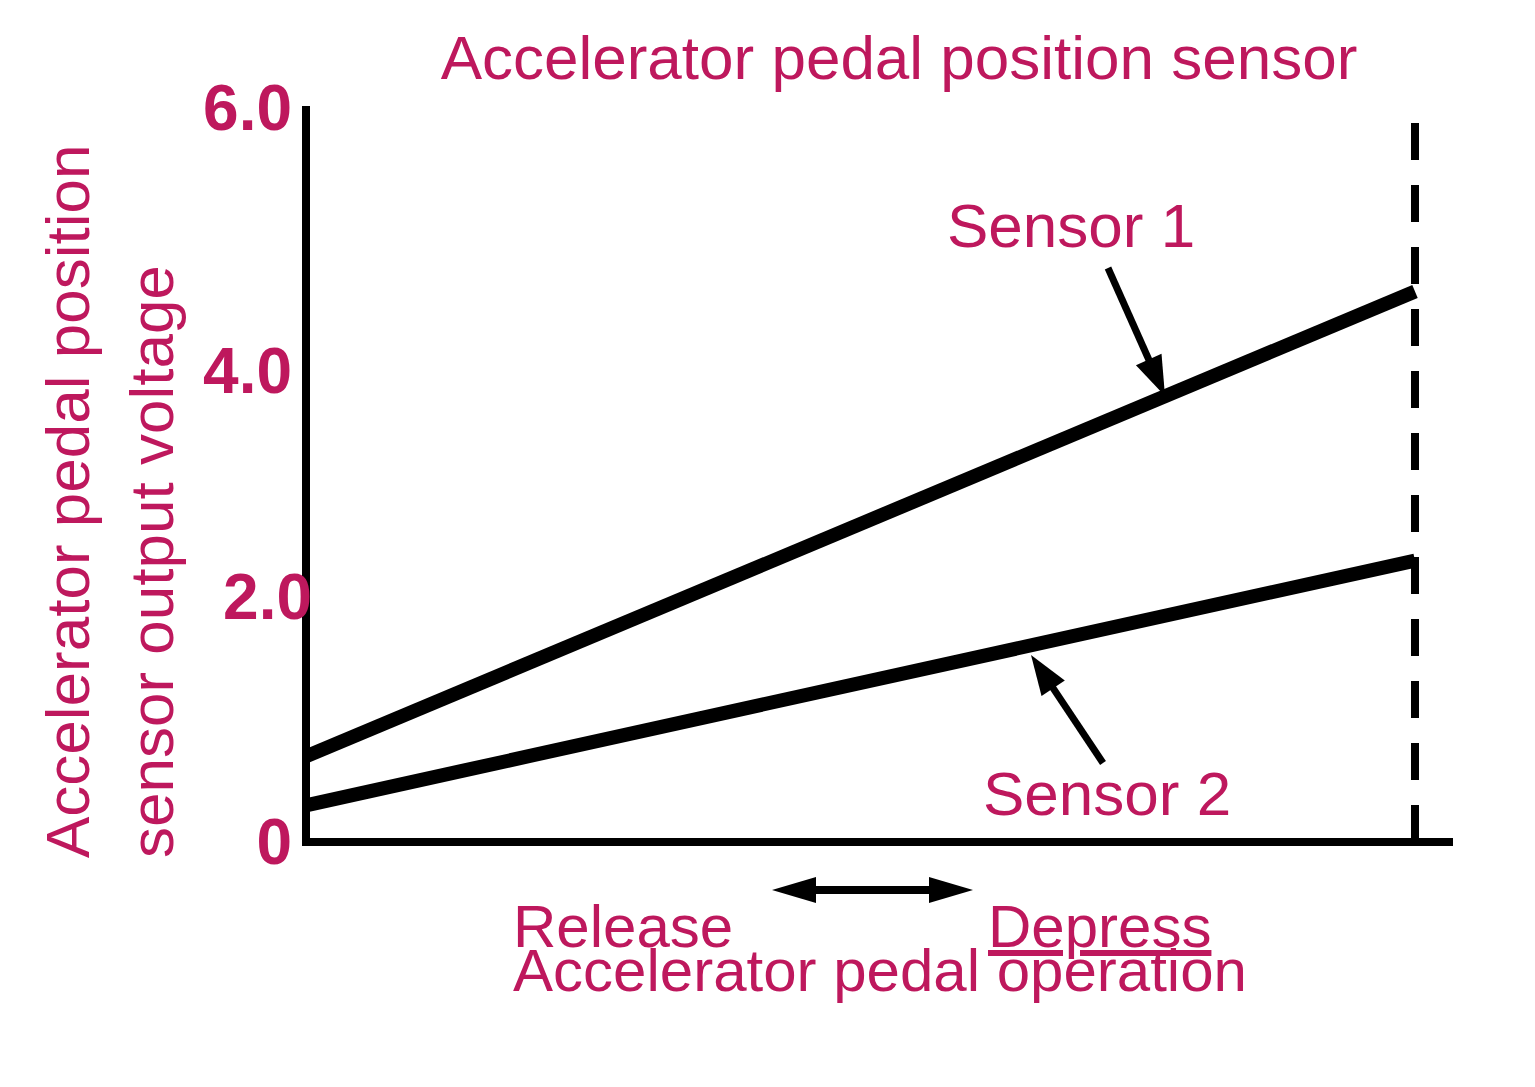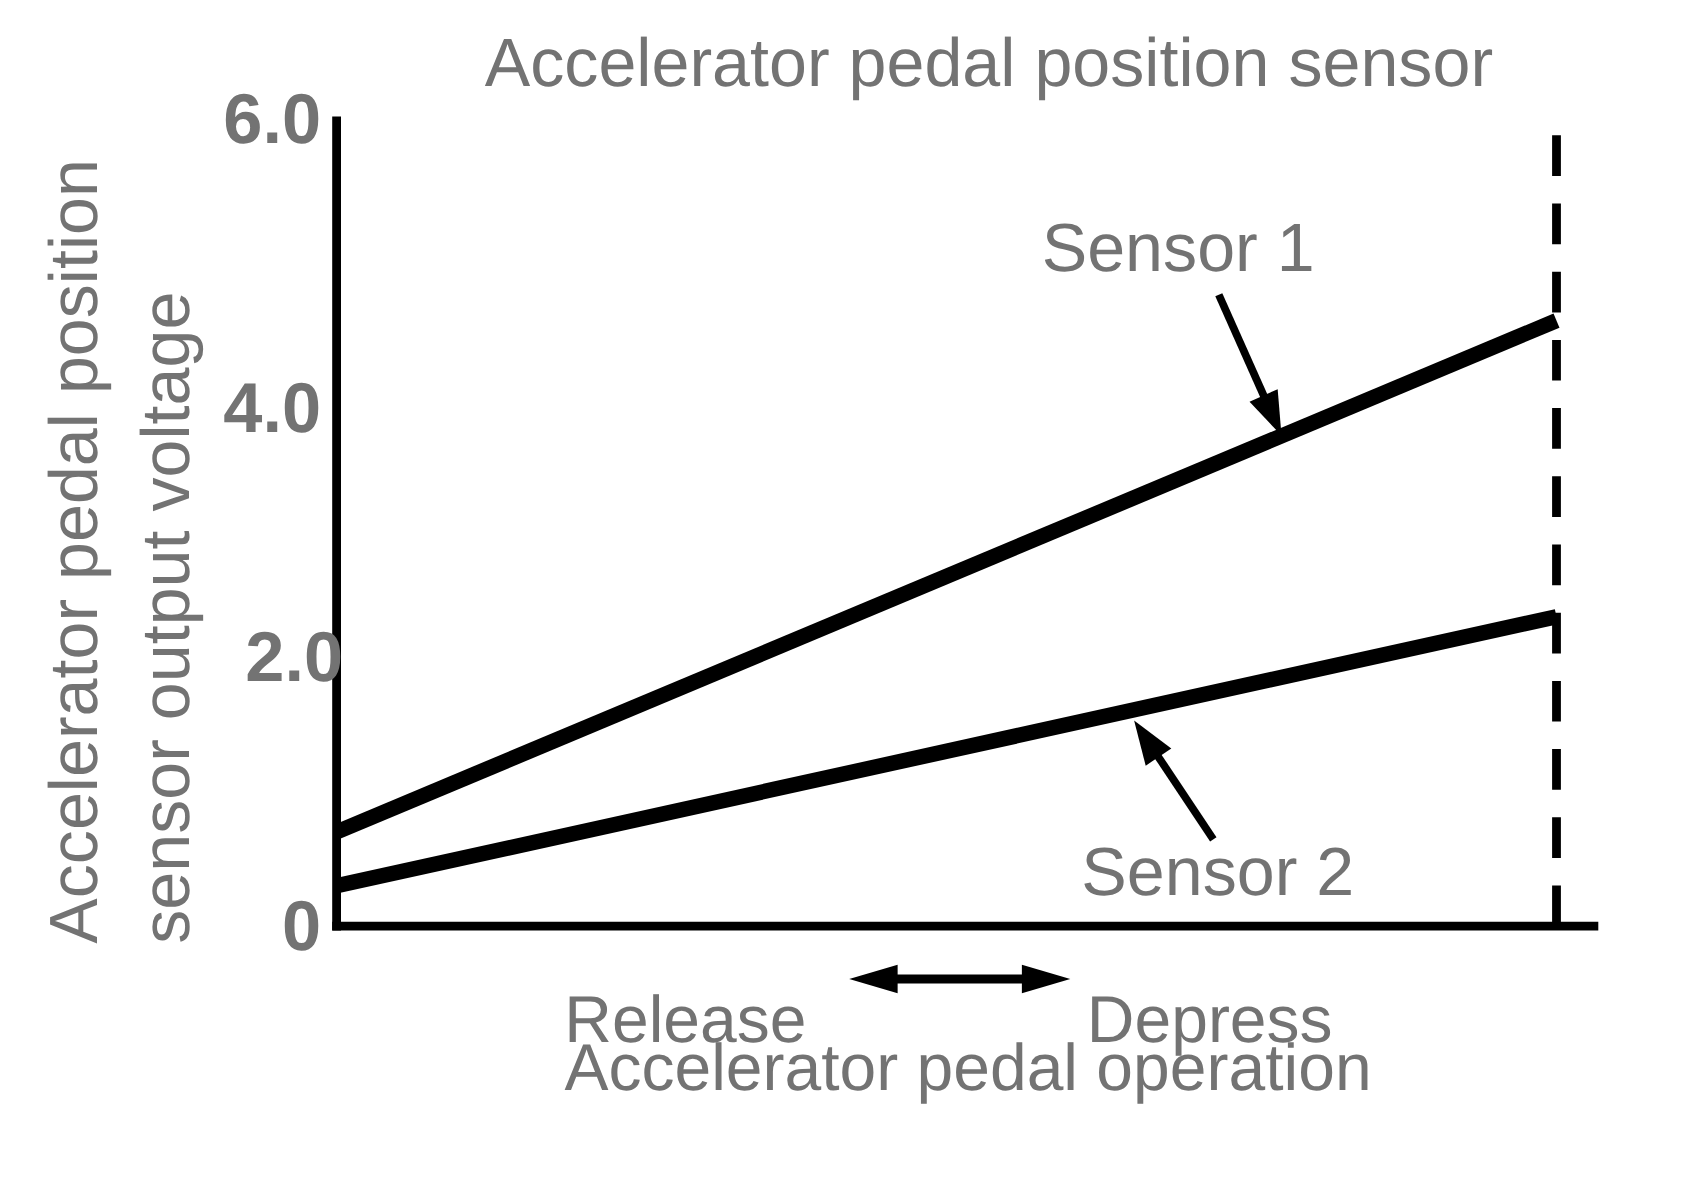--- a/index.html
+++ b/index.html
@@ -5,21 +5,21 @@
   html, body {
     margin: 0;
     padding: 0;
     background: #ffffff;
   }
   .stage {
     position: relative;
     width: 1535px;
     height: 1087px;
     background: #ffffff;
-    color: #737373;
+    color: #be185d;
     font-family: "Liberation Sans", sans-serif;
     overflow: hidden;
   }
   #plot {
     position: absolute;
     left: 0;
     top: 0;
   }
   .title {
     position: absolute;
@@ -57,21 +57,21 @@
   }
   #sensor1-label { left: 947px; top: 190px; }
   #sensor2-label { left: 983px; top: 758px; }
   .xword {
     position: absolute;
     top: 892px;
     font-size: 60px;
     white-space: nowrap;
   }
   #release-label { left: 513px; }
-  #depress-label { left: 988px; }
+  #depress-label { left: 988px; text-decoration: underline; }
   .xlabel {
     position: absolute;
     left: 330px;
     top: 936px;
     width: 1100px;
     text-align: center;
     font-size: 60px;
     white-space: nowrap;
   }
 </style>

